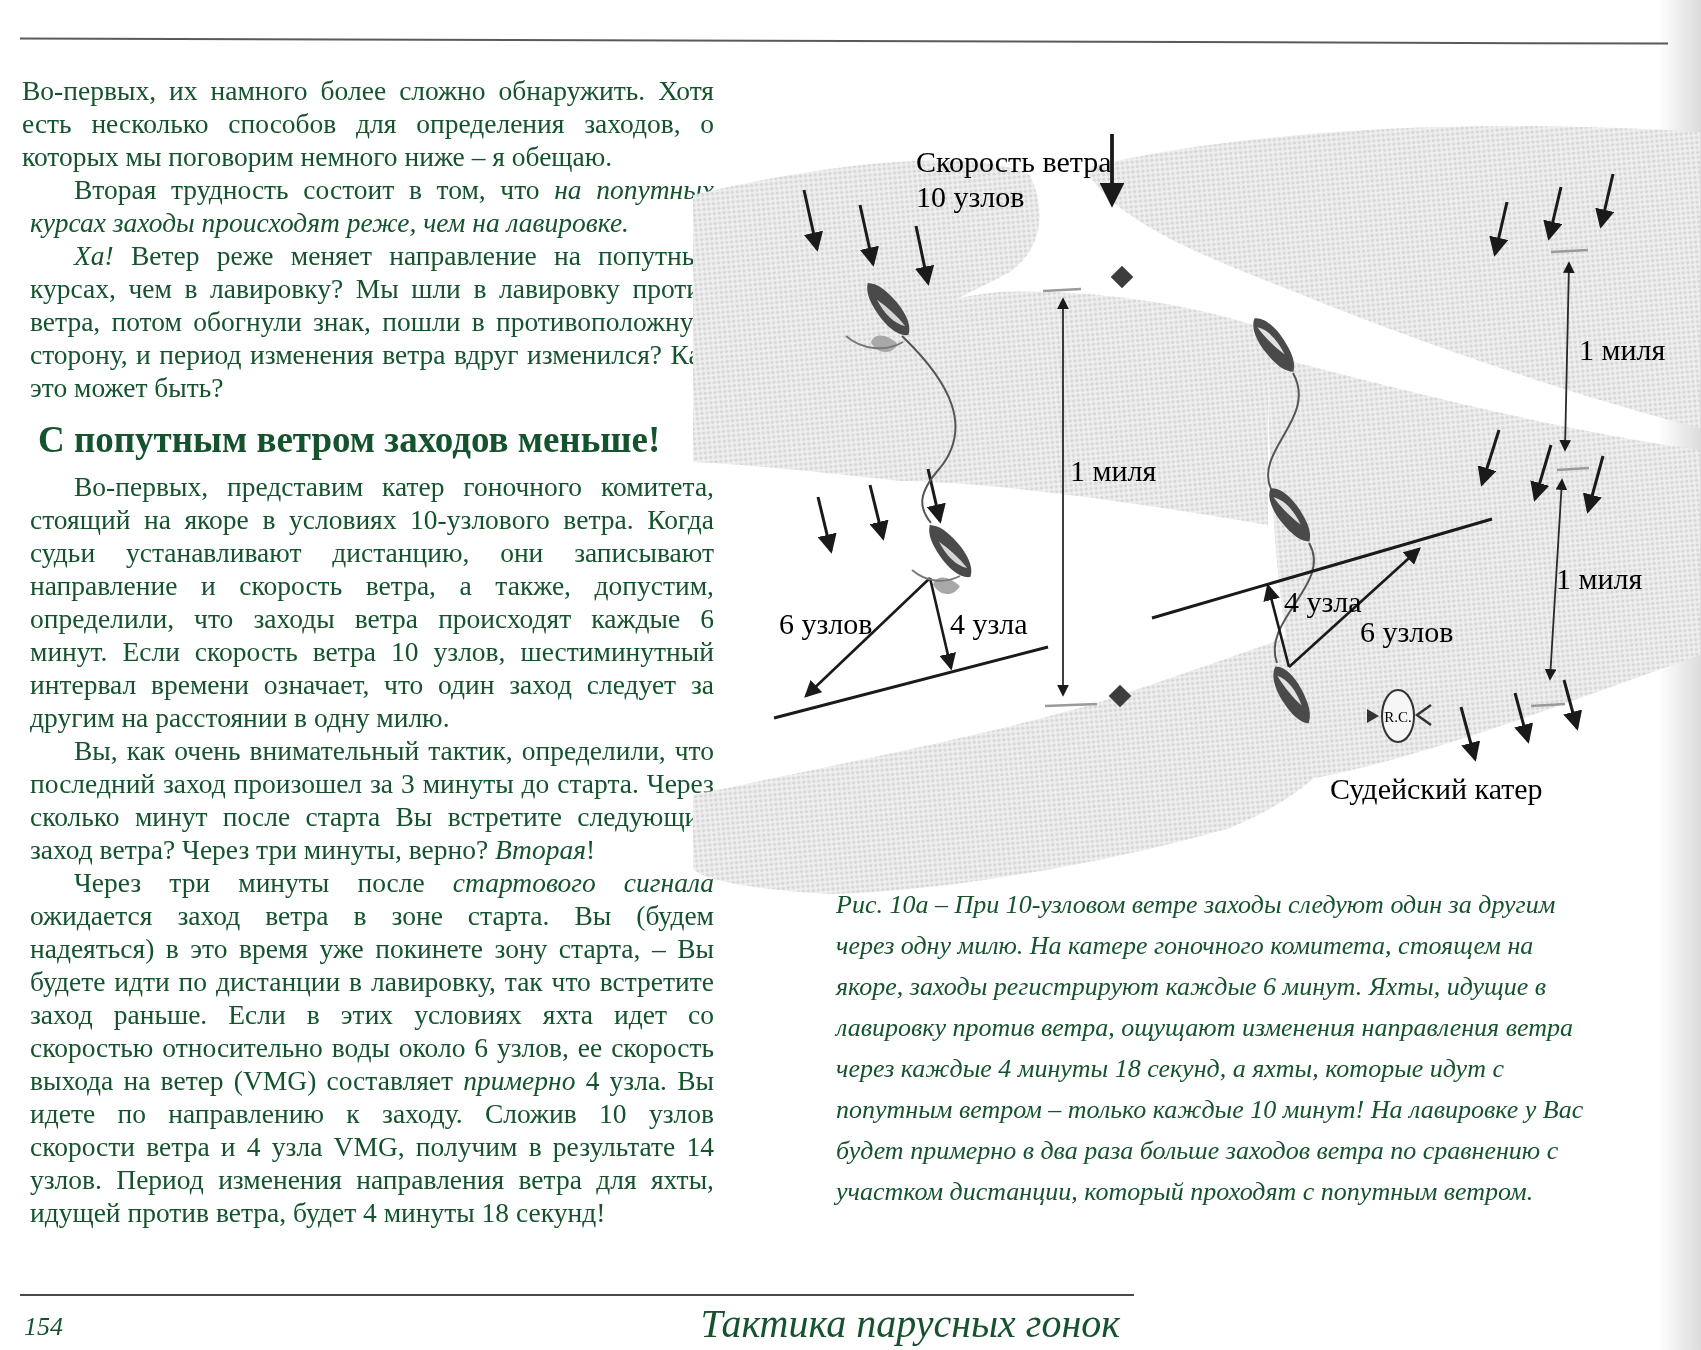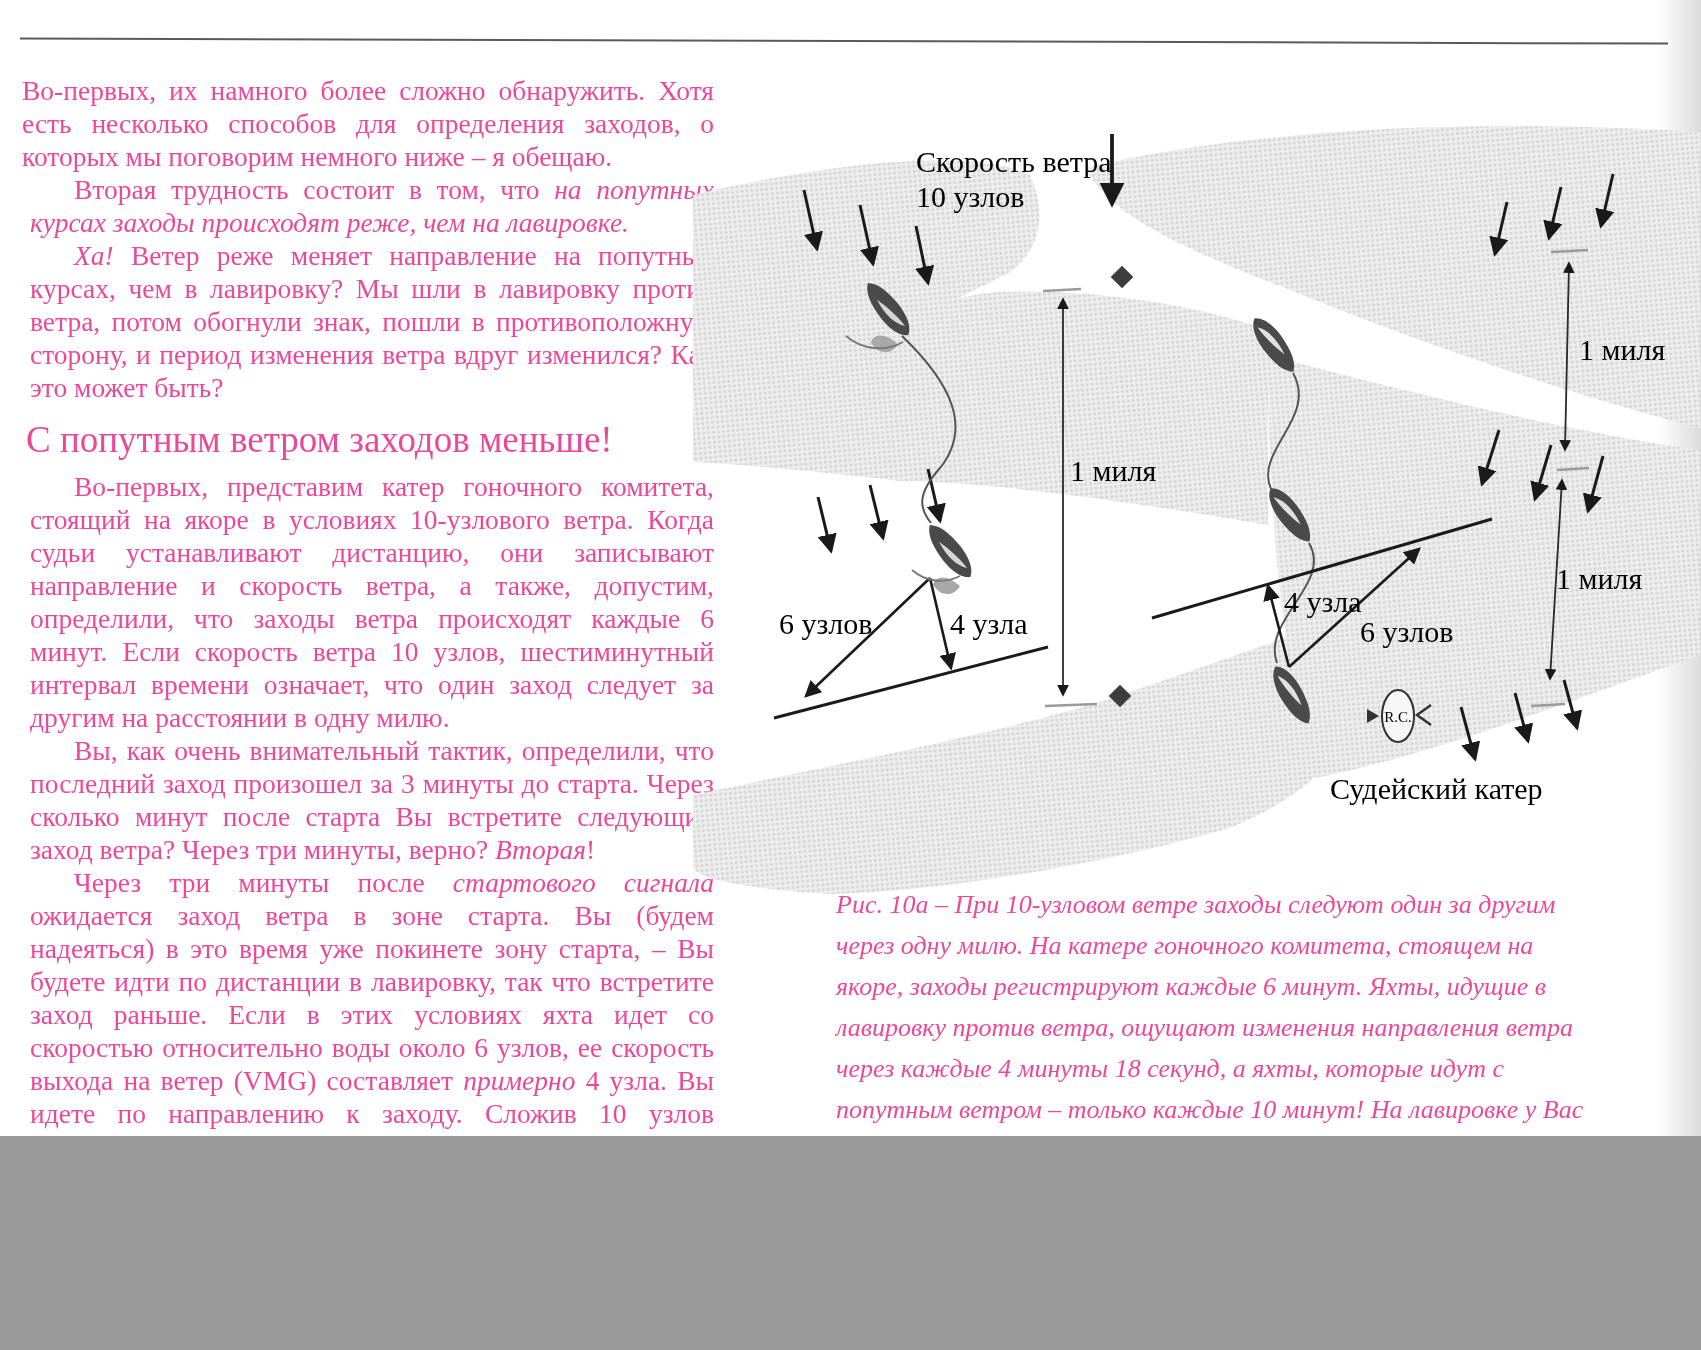--- a/index.html
+++ b/index.html
@@ -1,25 +1,25 @@
 <!DOCTYPE html>
 <html><head>
 <meta charset="utf-8">
 <style>
   html,body{margin:0;padding:0;background:#9a9a9a;}
-  .page{position:relative;width:1701px;height:1136px;background:#ffffff;overflow:hidden;
-        font-family:"Liberation Serif","DejaVu Serif",serif;color:#ec4899;}
+  .page{position:relative;width:1701px;height:1350px;background:#ffffff;overflow:hidden;
+        font-family:"Liberation Serif","DejaVu Serif",serif;color:#14532d;}
   .top-rule{position:absolute;left:20px;top:40px;width:1648px;height:2px;background:#5a5a5a;transform:rotate(0.18deg);}
   .scan-band{position:absolute;left:1658px;top:0;width:43px;height:1350px;
              background:linear-gradient(to right,rgba(0,0,0,0),rgba(0,0,0,0.14));}
   .col-left{position:absolute;left:22px;top:74px;width:692px;font-size:27.5px;line-height:33px;}
   .p{margin:0;text-align:justify;}
   .ind{text-indent:44px;margin-left:8px;}
   .it{font-style:italic;}
-  .h{font-size:37px;line-height:42px;font-weight:normal;margin:15px 0 9px 4px;}
+  .h{font-size:37px;line-height:42px;font-weight:bold;margin:15px 0 9px 16px;}
   .caption{position:absolute;left:836px;top:884px;width:752px;font-size:26px;line-height:41px;
            font-style:italic;}
   .caption p{margin:0;}
   .figure{position:absolute;left:688px;top:88px;}
   .footer-rule{position:absolute;left:20px;top:1294px;width:1114px;height:2px;background:#4a4a4a;}
   .page-num{position:absolute;left:24px;top:1312px;font-size:26px;font-style:italic;}
   .running-title{position:absolute;left:430px;top:1300px;width:690px;text-align:right;
                  font-size:40px;font-style:italic;font-weight:normal;}
 </style>
 </head>

